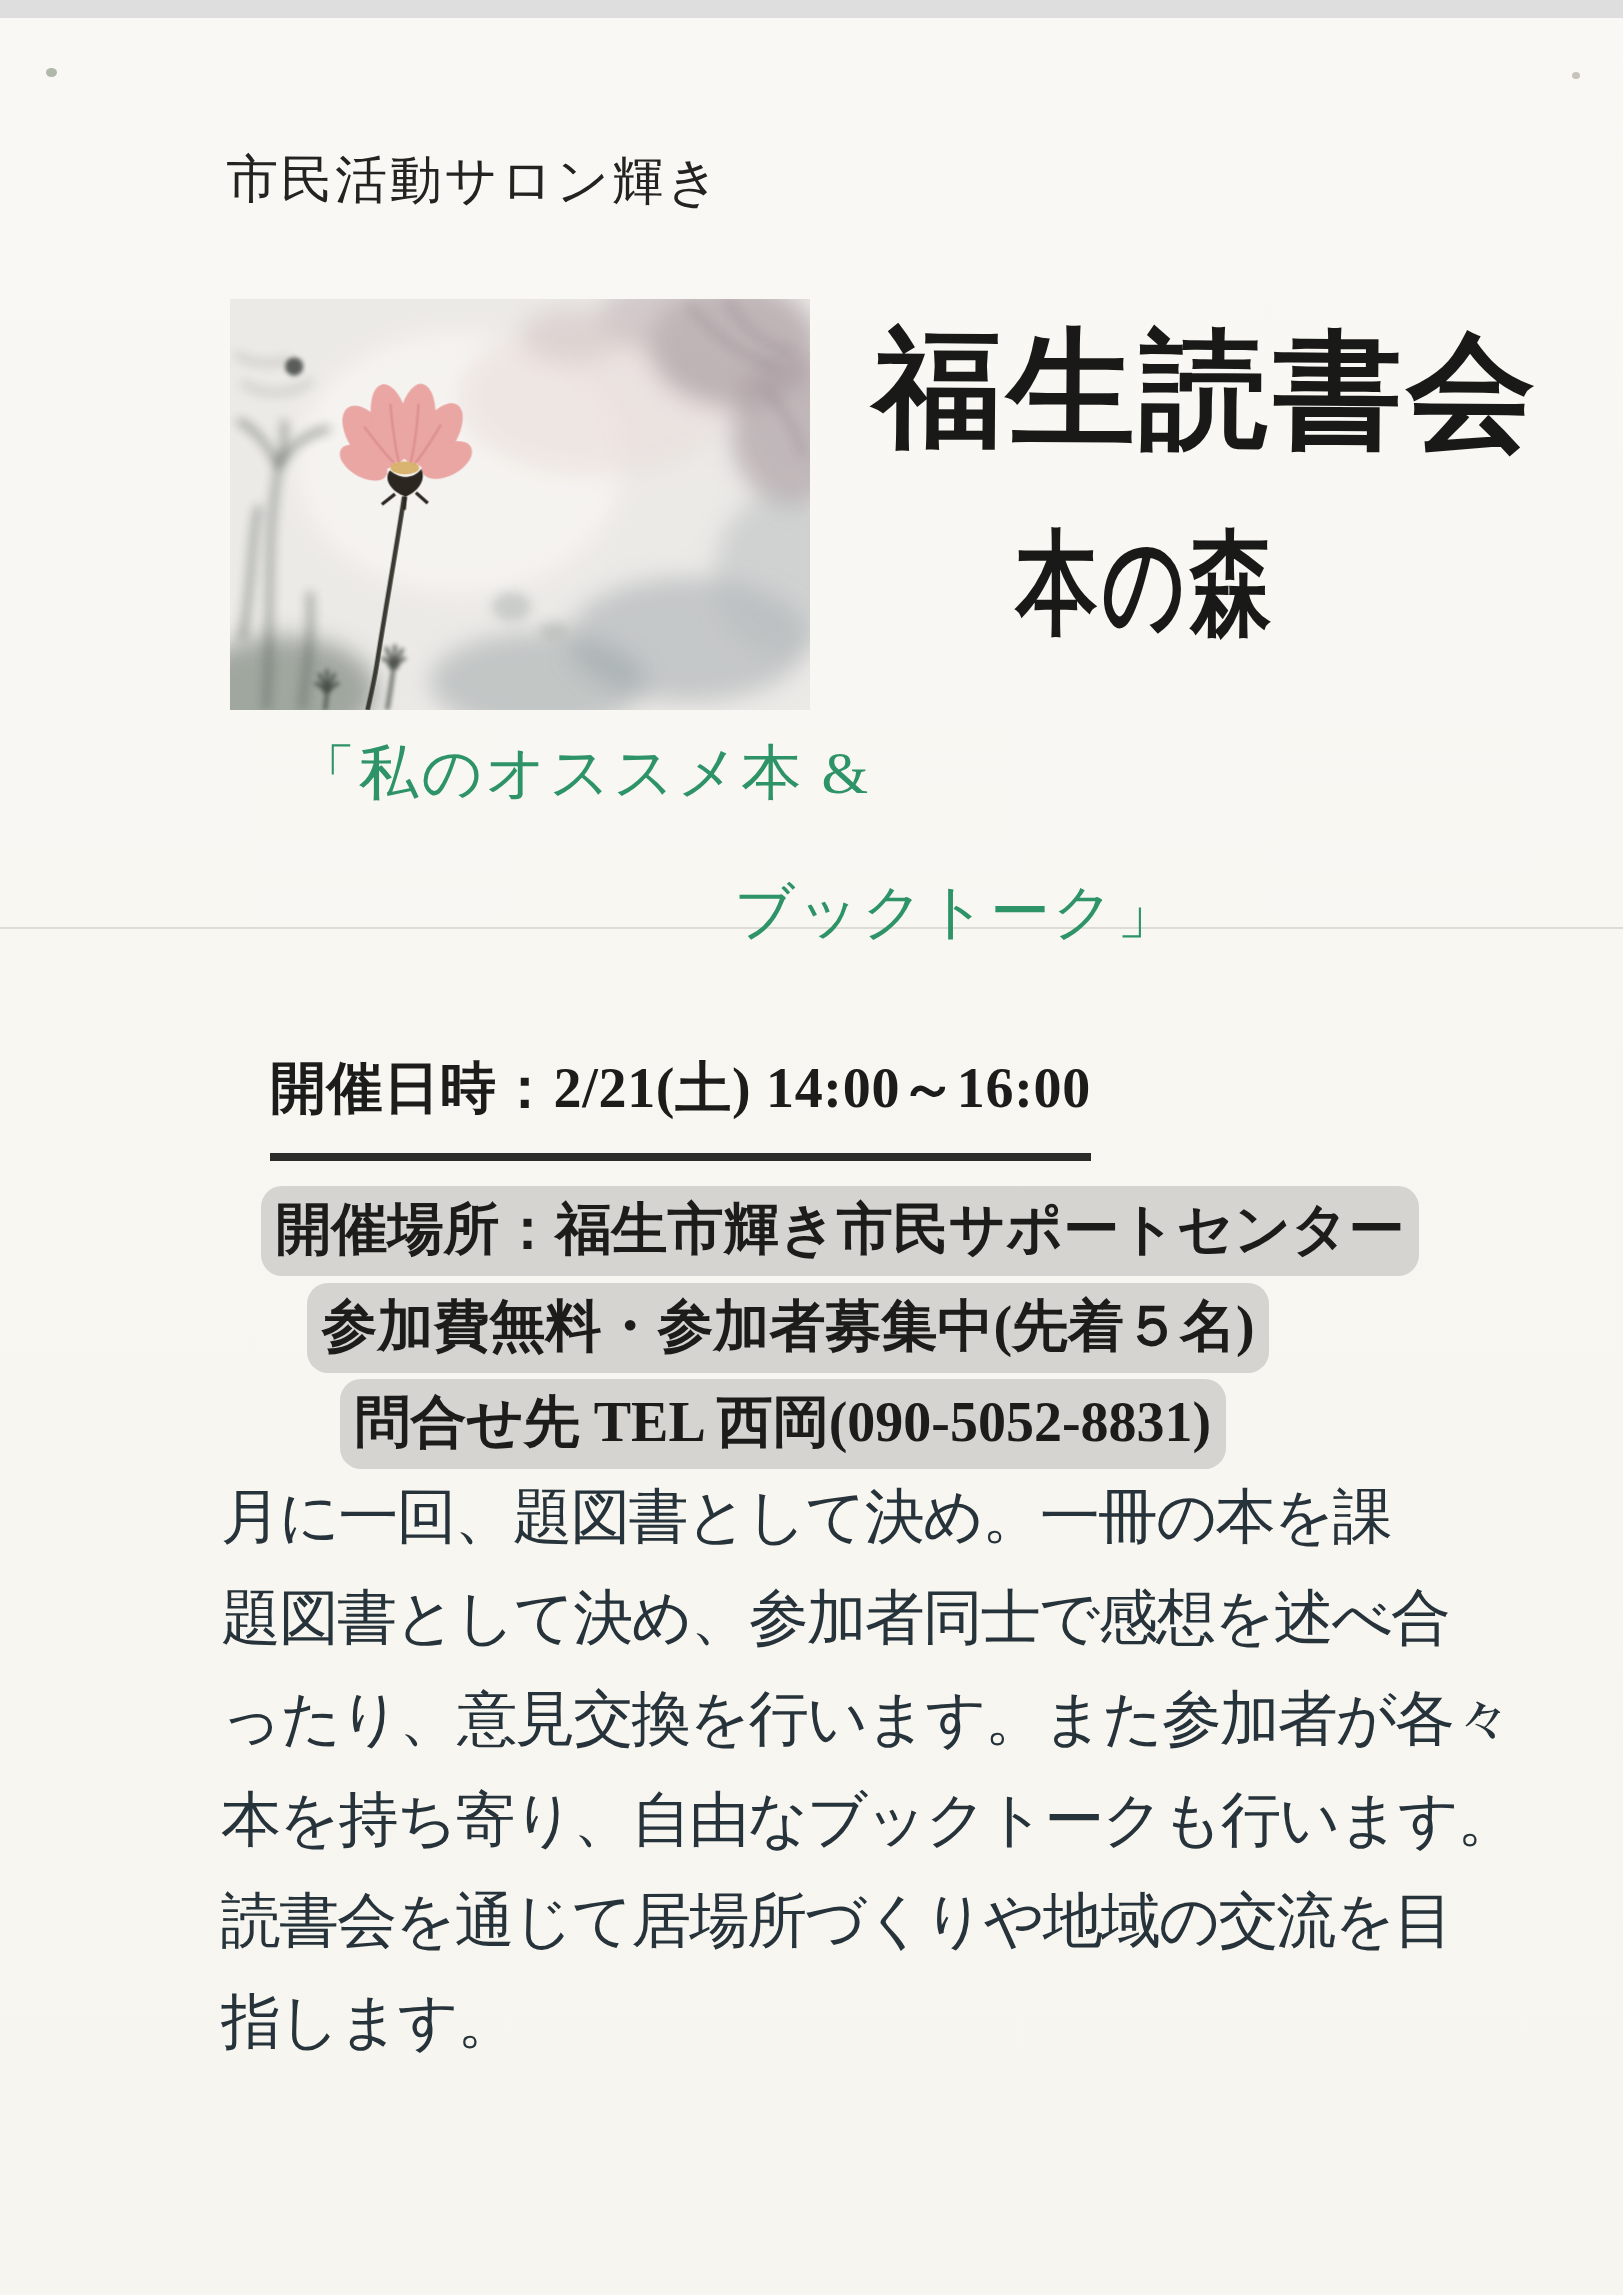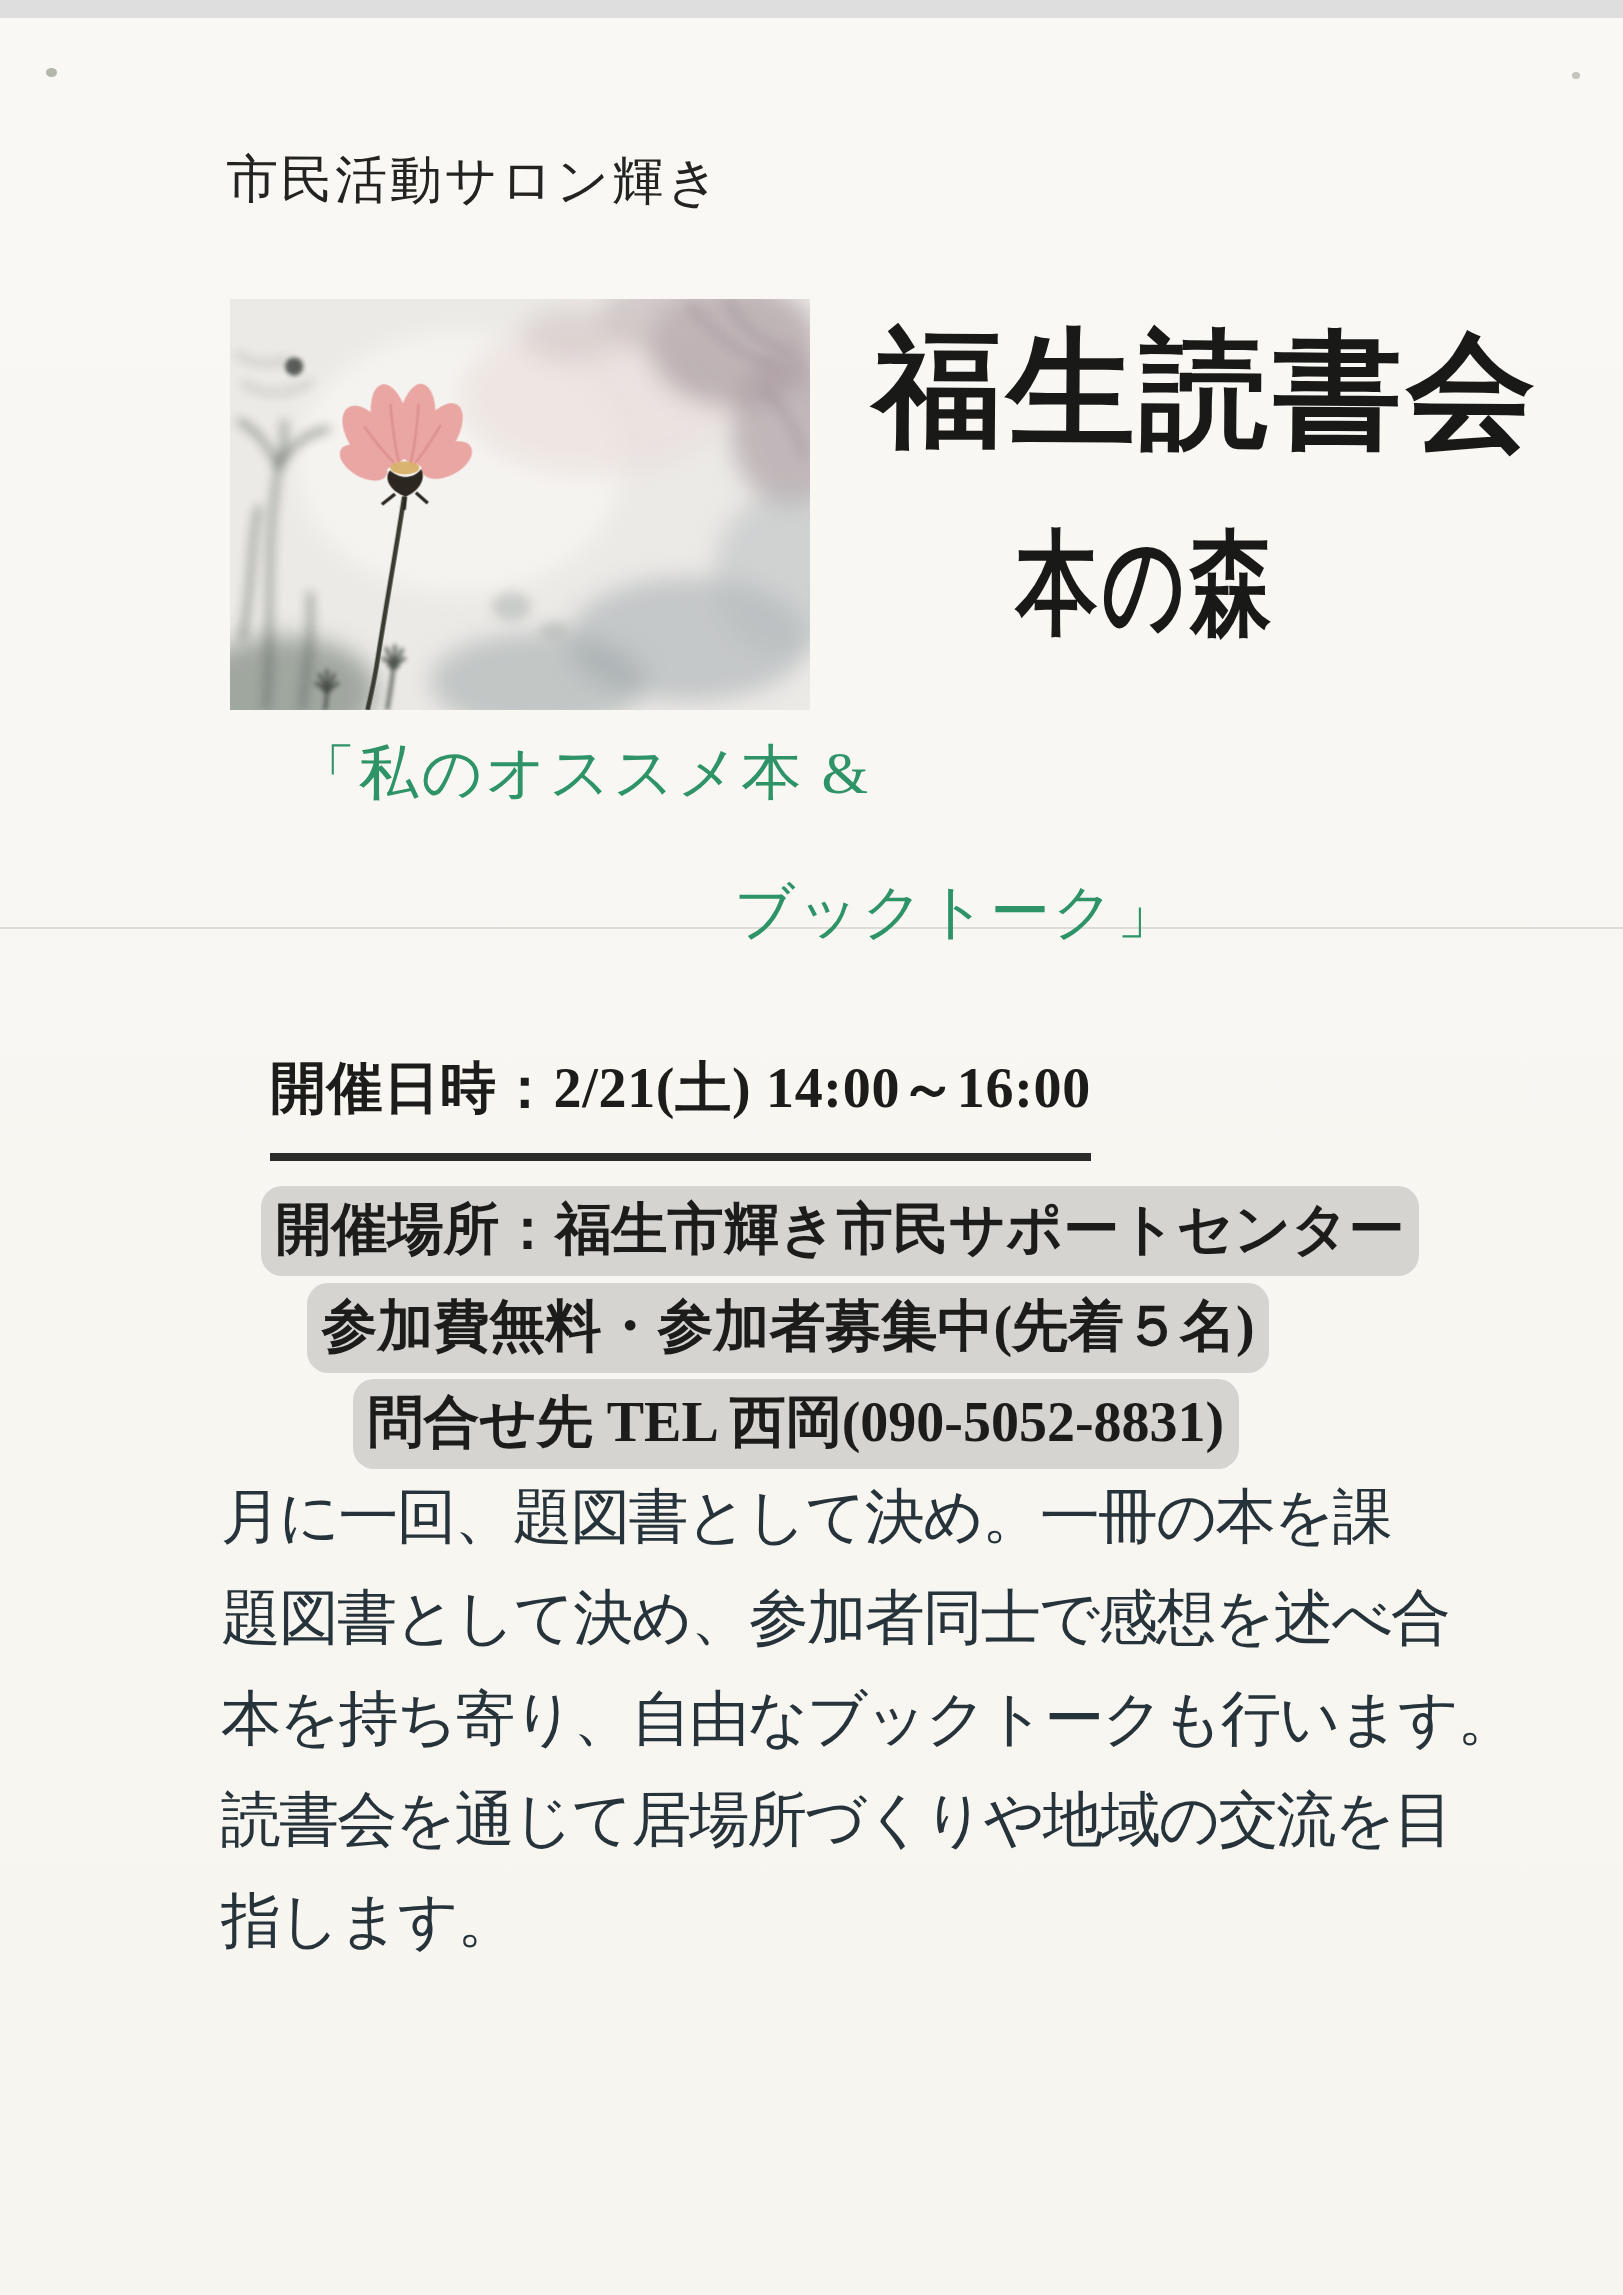--- a/index.html
+++ b/index.html
@@ -57,21 +57,21 @@
   }
   .hl {
     position: absolute; background: #d6d4d1;
     font-size: 56px; font-weight: bold; letter-spacing: 0px;
     color: #1c1c1a; white-space: nowrap;
     padding: 5.9px 14.4px 7.9px 14.4px;
     border-radius: 21px;
   }
   .hl1 { left: 261px; top: 1168px; }
   .hl2 { left: 307px; top: 1265px; text-align: right; }
-  .hl3 { left: 353px; top: 1361px; text-align: center; }
+  .hl3 { left: 340px; top: 1361px; text-align: center; }
   .body {
     position: absolute; left: 221px; top: 1449px; width: 1231px;
     font-size: 60px; line-height: 101px; letter-spacing: -2px;
     color: #27333a;
   }
   .body div { white-space: nowrap; }
 </style>
 </head>
 <body>
 
@@ -184,19 +184,20 @@
 
   <div class="schedule">開催日時：2/21(土) 14:00～16:00</div>
 
   <div class="hl hl1">開催場所：福生市輝き市民サポートセンター</div>
   <div class="hl hl2">参加費無料・参加者募集中(先着５名)</div>
   <div class="hl hl3">問合せ先 TEL 西岡(090-5052-8831)</div>
 
   <div class="body">
     <div>月に一回、題図書として決め。一冊の本を課</div>
     <div>題図書として決め、参加者同士で感想を述べ合</div>
+    <div>ったり、意見交換を行います。また参加者が各々</div>
     <div>本を持ち寄り、自由なブックトークも行います。</div>
     <div>読書会を通じて居場所づくりや地域の交流を目</div>
     <div>指します。</div>
   </div>
 
 </div>
 
 
 </body></html>

